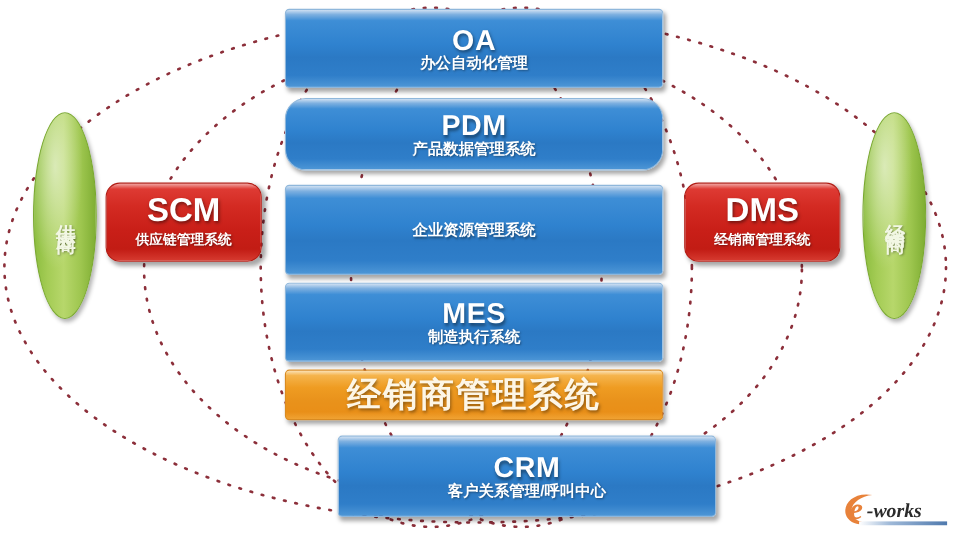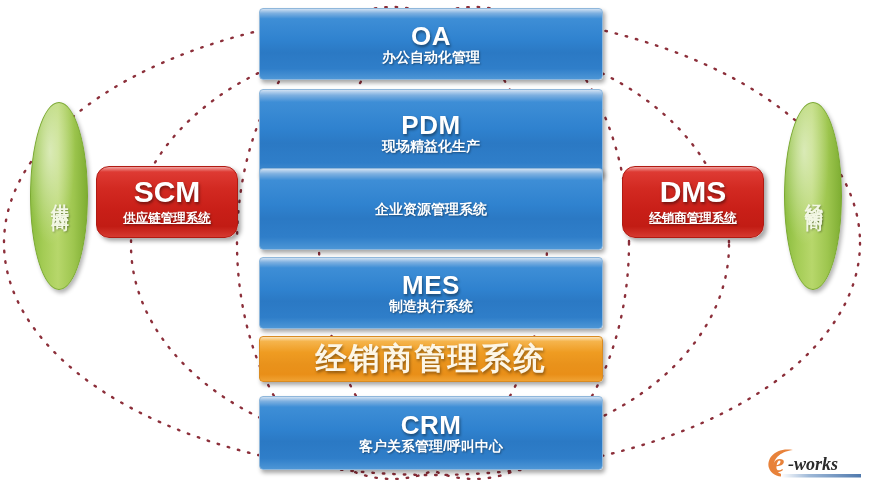--- a/index.html
+++ b/index.html
@@ -103,21 +103,20 @@
     font-size: 30px;
     line-height: 1;
     text-shadow: 1px 2px 3px rgba(0,0,0,0.45);
   }
   .red-sub {
     color: #ffffff;
     font-size: 12.5px;
     font-weight: bold;
     margin-top: 3px;
     text-shadow: 1px 1px 2px rgba(0,0,0,0.4);
-    text-decoration: underline;
   }
 
   
   .greenel {
     position: absolute;
     width: 56px;
     height: 186px;
     border-radius: 50% / 50%;
     background:
       radial-gradient(ellipse at 34% 26%, rgba(255,255,255,0.55) 0%, rgba(255,255,255,0) 48%),
@@ -172,39 +171,39 @@
   <div class="redbox" style="left:96px; top:166px;">
     <span class="red-acronym">SCM</span>
     <span class="red-sub">供应链管理系统</span>
   </div>
 
   <div class="sysbox blue" style="top:8px; height:72px;">
     <span class="sys-acronym">OA</span>
     <span class="sys-sub">办公自动化管理</span>
   </div>
 
-  <div class="sysbox blue" style="top:89px; height:88px;">
+  <div class="sysbox blue" style="top:89px; height:66px;border-radius:19px;">
     <span class="sys-acronym">PDM</span>
-    <span class="sys-sub">现场精益化生产</span>
+    <span class="sys-sub">产品数据管理系统</span>
   </div>
 
   <div class="sysbox blue" style="top:168px; height:82px;">
     <span class="sys-sub">企业资源管理系统</span>
   </div>
 
   <div class="sysbox blue" style="top:257px; height:72px;">
     <span class="sys-acronym">MES</span>
     <span class="sys-sub">制造执行系统</span>
   </div>
 
   <div class="sysbox orange" style="top:336px; height:46px;">
     <span class="sys-single">经销商管理系统</span>
   </div>
 
-  <div class="sysbox blue" style="top:396px; height:74px;">
+  <div class="sysbox blue" style="top:396px; height:74px;margin-left:48px;">
     <span class="sys-acronym">CRM</span>
     <span class="sys-sub">客户关系管理/呼叫中心</span>
   </div>
 
   <div class="redbox" style="left:622px; top:166px;">
     <span class="red-acronym">DMS</span>
     <span class="red-sub">经销商管理系统</span>
   </div>
 
   <div class="greenel" style="left:784px; top:102px;">

